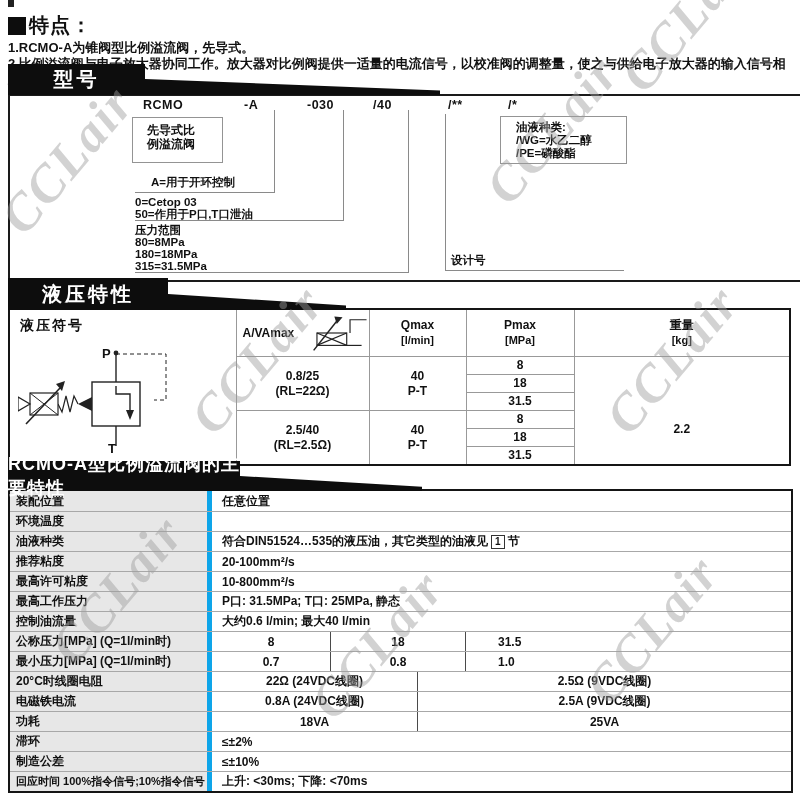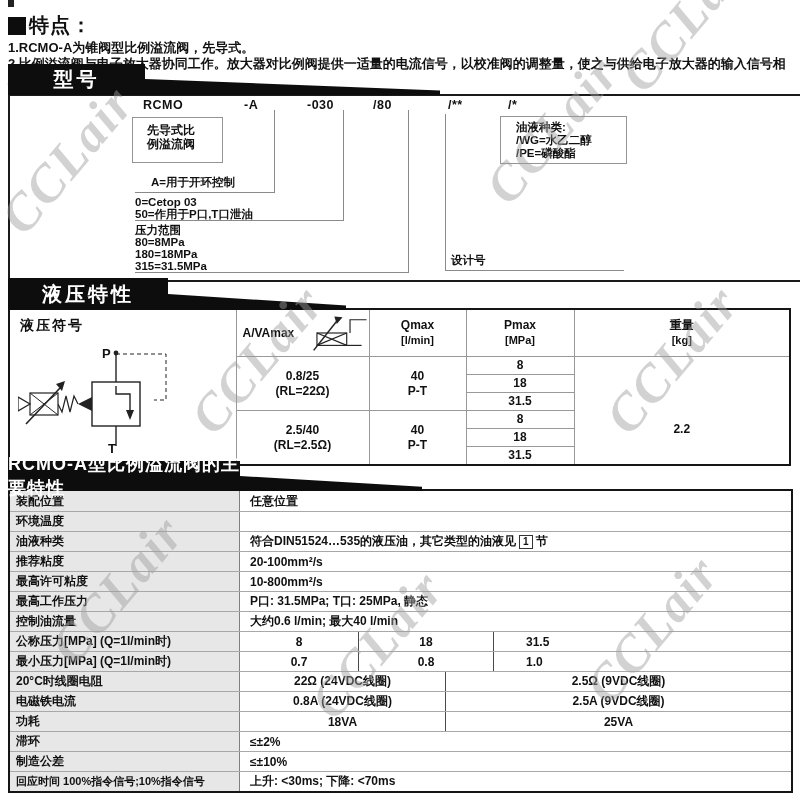--- a/index.html
+++ b/index.html
@@ -45,21 +45,21 @@
   .avhdrwrap{display:flex;align-items:center;justify-content:flex-start;padding-left:6px;gap:18px;}
   .avtxt{font-size:12px;font-weight:600;}
   td.sepA{border-top:1px solid #666!important;}
   .unit{font-size:11px;}
   .wcell{vertical-align:middle;padding-top:38px!important;}
   
   .mtable{position:absolute;left:8px;top:489px;width:781px;border:2px solid #151515;
           background:#fff;z-index:10;}
   .mrow{display:flex;height:20px;border-top:1px solid #a8a8a8;box-sizing:border-box;}
   .mrow:first-child{border-top:none;}
-  .mlabel{width:230px;flex:none;background:#e7e7e7;border-right:1px solid #0ea5e9;
+  .mlabel{width:202px;flex:none;background:#e7e7e7;border-right:5px solid #0ea5e9;
           font-weight:bold;font-size:12px;display:flex;align-items:center;
           padding:0 4px 0 6px;box-sizing:border-box;white-space:nowrap;overflow:hidden;}
   .mval{flex:1;display:flex;align-items:center;font-size:12px;font-weight:600;
         padding-left:10px;box-sizing:border-box;}
   .mval.nopad{padding-left:0;}
   .c{display:flex;align-items:center;justify-content:center;height:100%;box-sizing:border-box;}
   .c1{width:118px;}
   .c2{width:135px;border-left:1px solid #4a4a4a;}
   .c3l{flex:1;border-left:1px solid #4a4a4a;justify-content:flex-start;padding-left:32px;}
   .d1{width:205px;}
@@ -92,21 +92,21 @@
 </div>
 
 <div class="banner-block" style="left:8px;top:64px;width:137px;height:31px;font-size:20px;">型号</div>
 <div class="banner-tail" style="left:145px;top:79px;width:295px;height:16px;"></div>
 
 <div class="secbox" style="left:8px;top:94px;width:779px;height:184px;padding-left:36px;">
 
   <span class="code" style="left:133px;top:2px;">RCMO</span>
   <span class="code" style="left:234px;top:2px;">-A</span>
   <span class="code" style="left:297px;top:2px;">-030</span>
-  <span class="code" style="left:363px;top:2px;">/80</span>
+  <span class="code" style="left:363px;top:2px;">/40</span>
   <span class="code" style="left:438px;top:2px;">/**</span>
   <span class="code" style="left:498px;top:2px;">/*</span>
 
   <div class="dbox" style="left:122px;top:21px;width:75px;height:39px;">
     <div>先导式比</div>
     <div>例溢流阀</div>
   </div>
 
   <div class="bracket-rb" style="left:125px;top:14px;width:139px;height:82px;"></div>
   <div class="bracket-rb" style="left:125px;top:14px;width:208px;height:110px;"></div>

